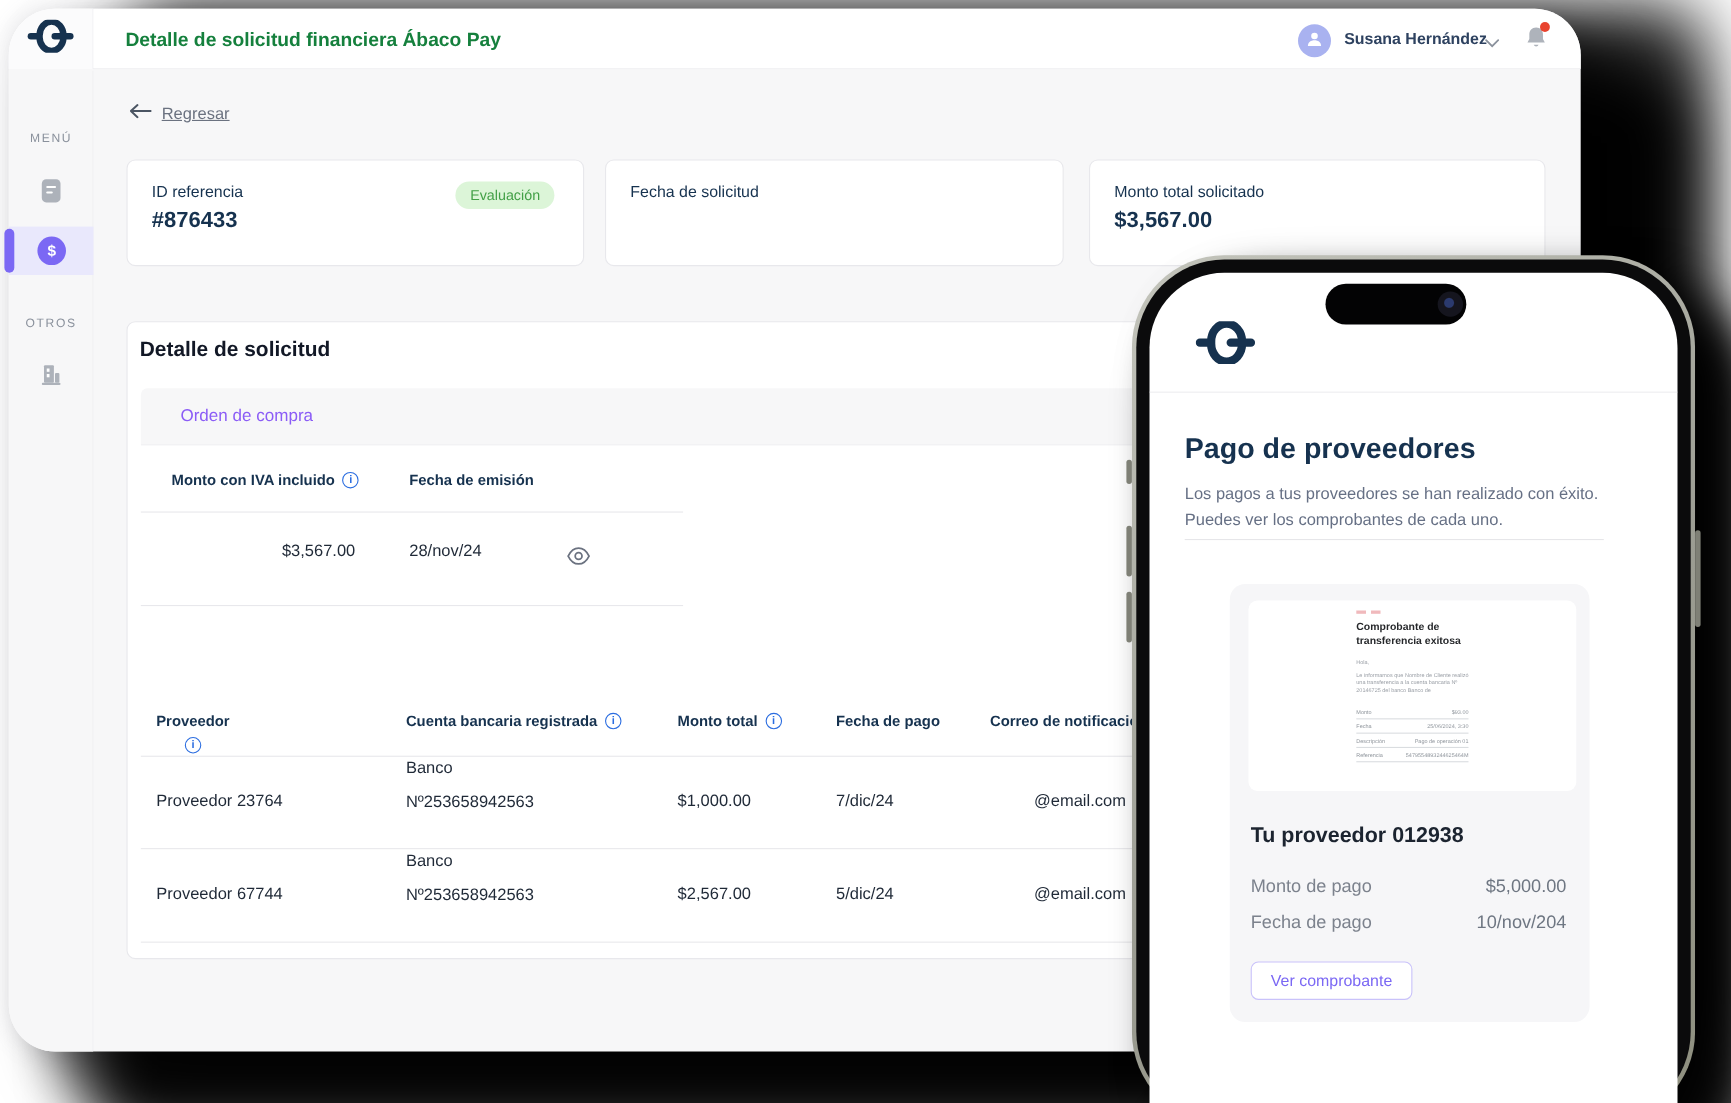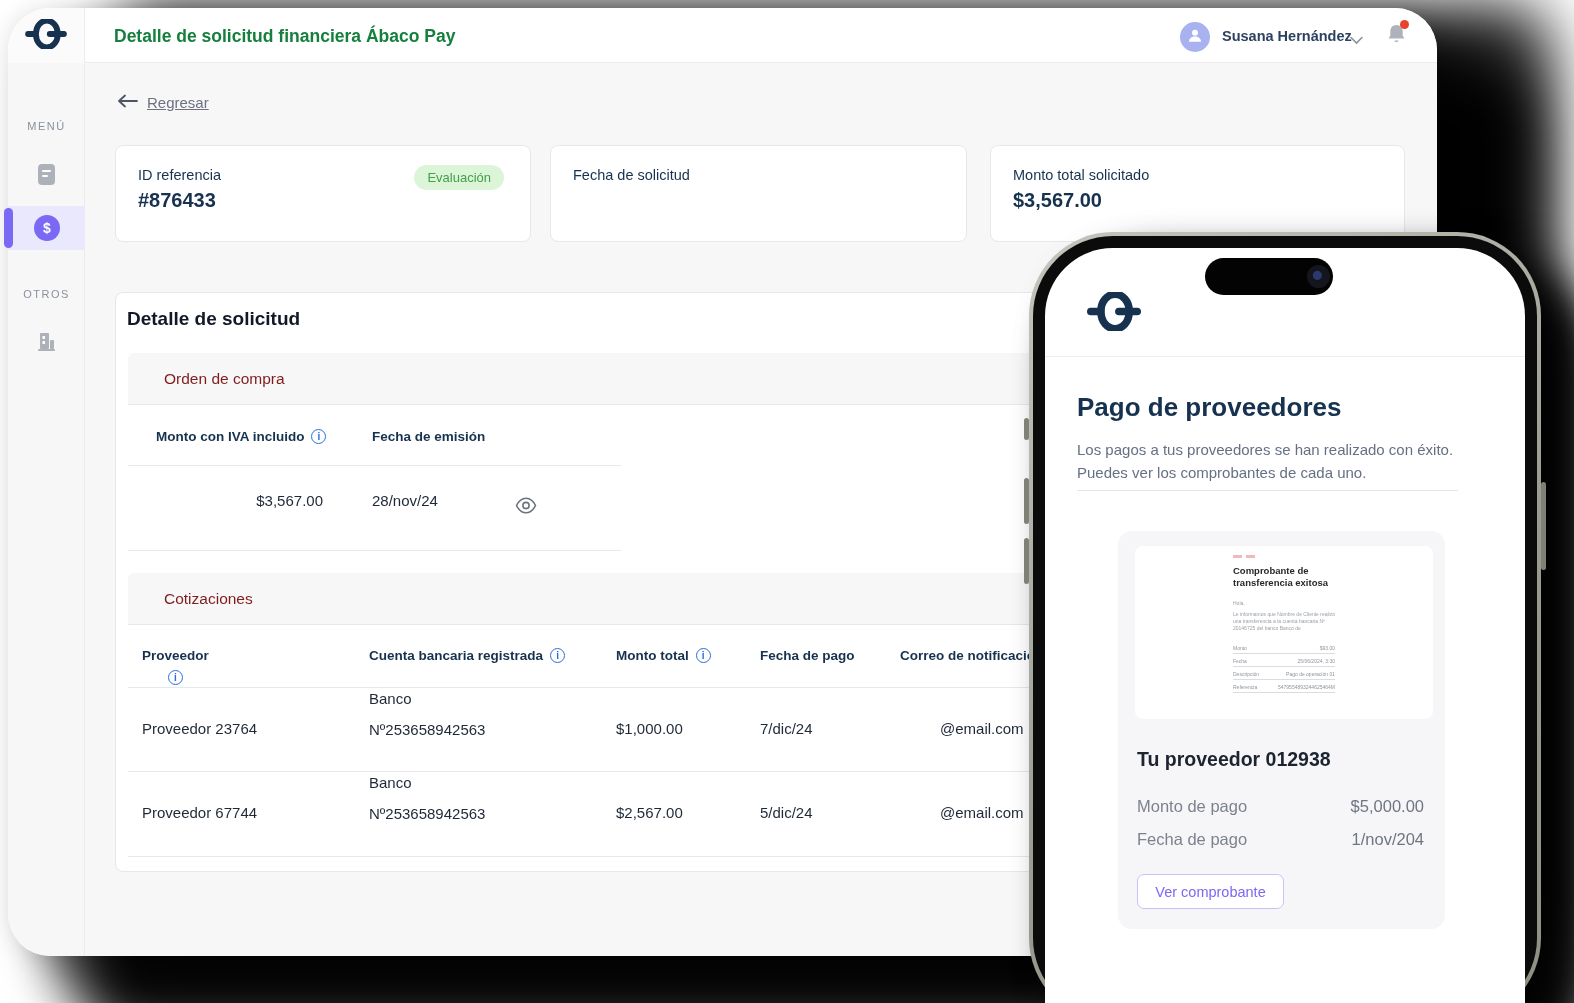--- a/index.html
+++ b/index.html
@@ -59,21 +59,21 @@
   .card .val { margin:6px 0 0 22px; font-size:20px; font-weight:700; color:#16324F; }
   #badge { position:absolute; right:26px; top:19px; background:#DCF5D8; color:#43A047;
            font-size:13px; padding:5px 13px; border-radius:14px; }
 
   
   #main-card { left:115px; top:292px; width:1288px; height:580px; background:#fff;
                border:1px solid #E8E8EC; border-radius:8px; }
   #detail-title { left:11px; top:15px; font-size:19px; font-weight:700; color:#121826; }
   .sec-bar { left:12px; width:1264px; height:52px; background:#F7F7F8;
              border-bottom:1px solid #E8E8EC; border-radius:6px 6px 0 0;
-             line-height:52px; padding-left:36px; font-size:15.5px; color:#7f1d1d; }
+             line-height:52px; padding-left:36px; font-size:15.5px; color:#8b5cf6; }
   #oc-bar { top:60px; }
   #cot-bar { top:280px; }
   .th { font-size:13.5px; font-weight:700; color:#16324F; display:flex; align-items:center; gap:7px; }
   .info { width:15px; height:15px; border-radius:50%; border:1.5px solid #2B6DE0; color:#2B6DE0;
           font-size:10px; font-weight:700; display:inline-flex; align-items:center;
           justify-content:center; cursor:pointer; flex:0 0 auto; }
   .td { font-size:15px; color:#1F2937; }
   .hline { height:1px; background:#E8E8EC; }
   #t1-line1 { left:12px; top:172px; width:493px; }
   #t1-line2 { left:12px; top:257px; width:493px; }
@@ -232,21 +232,20 @@
     <div class="abs td" style="left:40px; top:199px; width:167px; text-align:right;">$3,567.00</div>
     <div class="abs td" style="left:256px; top:199px;">28/nov/24</div>
     <span id="eye" class="abs">
       <svg width="22" height="17" viewBox="0 0 22 17" fill="none">
           <path d="M1.5 8.5 C4 3.5 7.3 1.3 11 1.3 C14.7 1.3 18 3.5 20.5 8.5 C18 13.5 14.7 15.7 11 15.7 C7.3 15.7 4 13.5 1.5 8.5 Z" stroke="#6B7280" stroke-width="1.6"></path>
           <circle cx="11" cy="8.5" r="3.1" stroke="#6B7280" stroke-width="1.6"></circle>
         </svg>
     </span>
     <div id="t1-line2" class="abs hline"></div>
 
-    <div id="cot-bar" class="abs sec-bar">Cotizaciones</div>
     <div class="abs th" style="left:26px; top:355px;flex-direction:column;">
       <span>Proveedor</span>
       <span class="info">i</span>
     </div>
     <div class="abs th" style="left:253px; top:355px;">
       <span>Cuenta bancaria registrada</span>
       <span class="info">i</span>
     </div>
     <div class="abs th" style="left:500px; top:355px;">
       <span>Monto total</span>
@@ -335,21 +334,21 @@
               </div>
             </div>
           </div>
           <div id="p-title">Tu proveedor 012938</div>
           <div id="p-row1" class="p-row">
             <span class="pl">Monto de pago</span>
             <span class="pv">$5,000.00</span>
           </div>
           <div id="p-row2" class="p-row">
             <span class="pl">Fecha de pago</span>
-            <span class="pv">1/nov/204</span>
+            <span class="pv">10/nov/204</span>
           </div>
           <div id="p-btn">Ver comprobante</div>
         </div>
       </div>
       <div id="island">
         <div id="cam"></div>
       </div>
     </div>
   </div>
 

